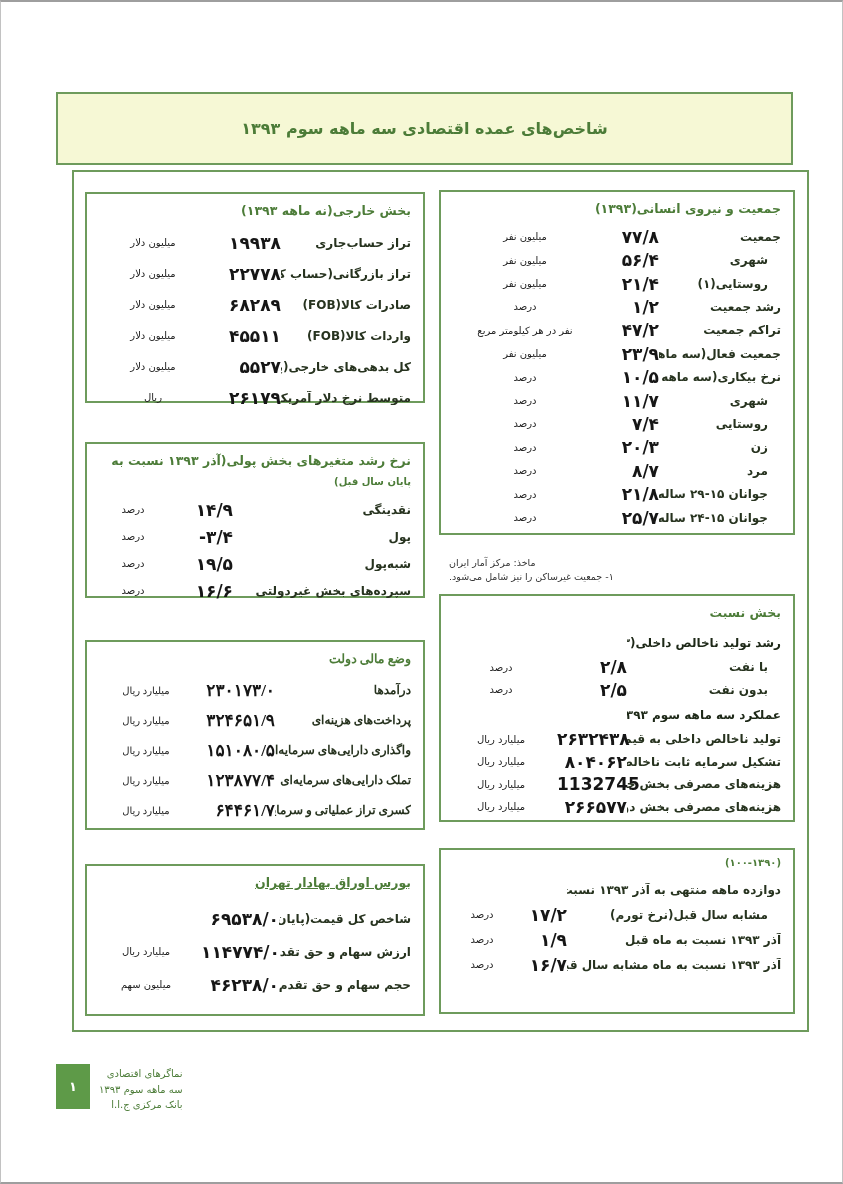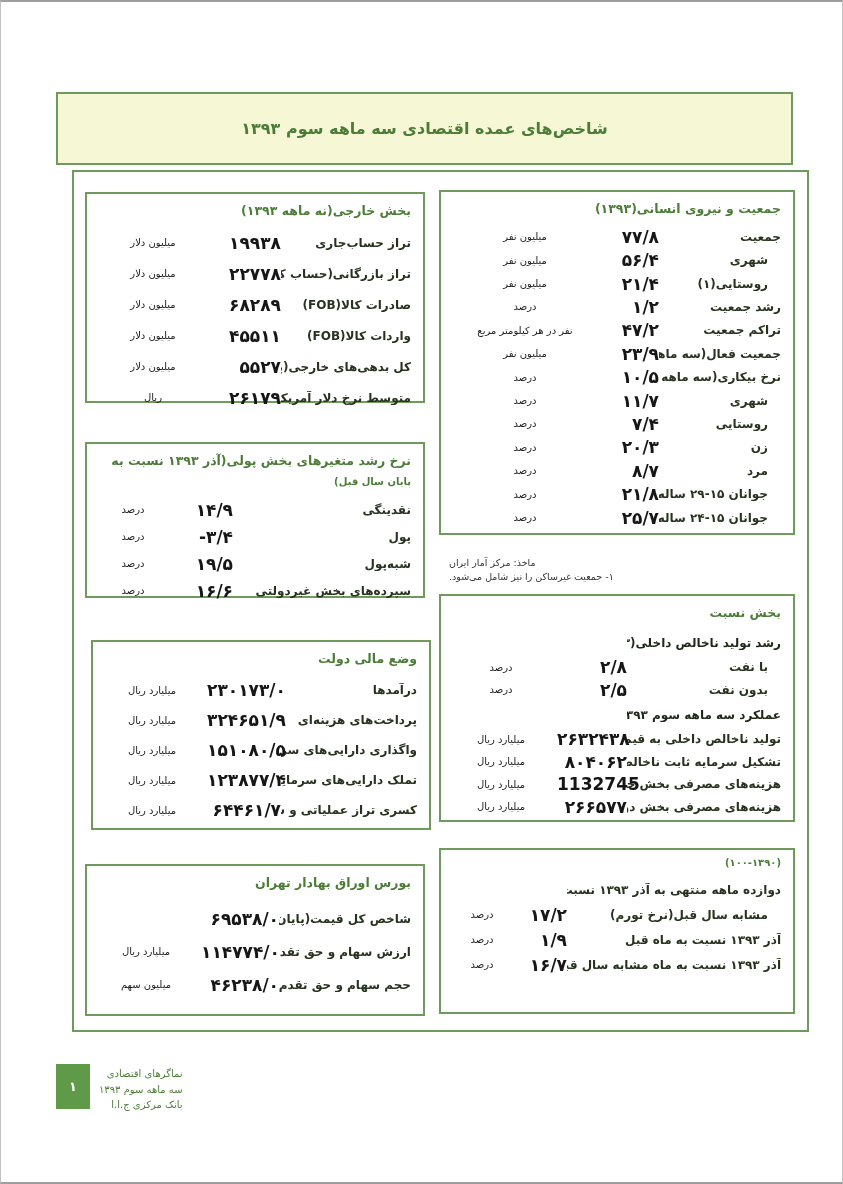--- a/index.html
+++ b/index.html
@@ -64,25 +64,25 @@
     font-size:10px;color:#222;text-align:center;white-space:nowrap;
   }
   .row-indent .row-label{padding-right:13px;}
   .row-heading .row-value,.row-heading .row-unit{visibility:hidden;}
   .row-heading .row-label{color:#1d2817;}
   
   .box-ext   {left:11px; top:20px; width:340px;height:211px; --vcol:72px; --ucol:112px;}
   .box-ext .row{height:31px;}
   .box-mon   {left:11px; top:270px;width:340px;height:156px; --vcol:64px; --ucol:72px;}
   .box-mon .row{height:27px;}
-  .box-gov   {left:17px; top:468px;width:340px;height:190px; --vcol:80px; --ucol:98px;}
+  .box-gov   {left:11px; top:468px;width:340px;height:190px;font-family:Liberation Serif, serif; --vcol:80px; --ucol:98px;}
   .box-gov .row{height:30px;}
   .box-bourse{left:11px; top:692px;width:340px;height:152px; --vcol:84px; --ucol:98px;}
   .box-bourse .row{height:33px;}
-  .box-bourse .box-title{margin-bottom:10px;}
+  .box-bourse .box-title{margin-bottom:10px;text-decoration:underline;}
   .box-pop   {left:365px;top:18px; width:356px;height:345px; --vcol:60px; --ucol:148px;}
   .box-pop .row{height:23.4px;}
   .box-real  {left:365px;top:422px;width:356px;height:228px; --vcol:76px; --ucol:100px;}
   .box-real .row{height:22.5px;}
   .box-real .row-heading{height:27px;}
   .box-cpi   {left:365px;top:676px;width:356px;height:166px; --vcol:54px; --ucol:62px;}
   .box-cpi .row{height:25px;}
   
   .footnotes{
     position:absolute;left:365px;top:384px;width:346px;

